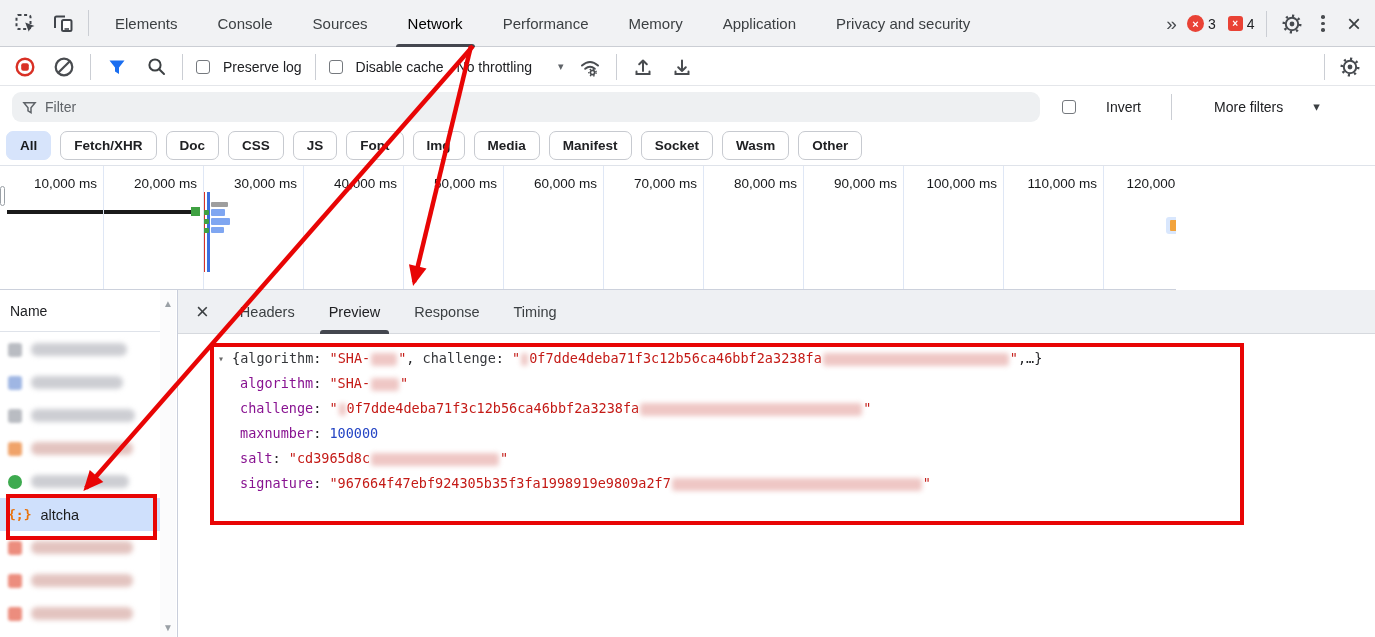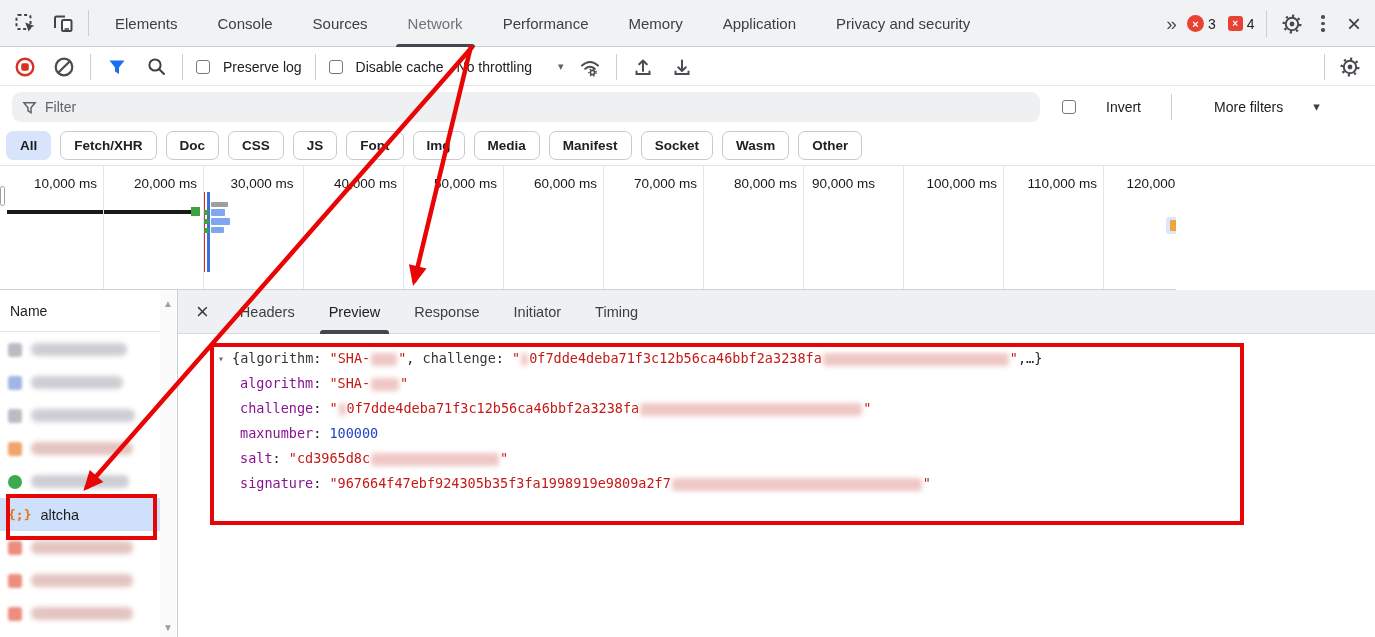--- a/index.html
+++ b/index.html
@@ -9,21 +9,21 @@
 
   
   .tabbar { position:absolute; left:0; top:0; width:1375px; height:47px;
     background:#f1f2f4; border-bottom:1px solid #cbced4; display:flex; align-items:center; }
   .tb-icons { display:flex; align-items:center; gap:12px; padding:0 12px 0 12px; }
   .icon-btn { width:26px; height:26px; display:flex; align-items:center; justify-content:center; cursor:pointer; }
   .vsep { width:1px; height:26px; background:#cbced4; }
   .tabs { display:flex; height:47px; margin-left:6px; }
   .tab { position:relative; display:flex; align-items:center; padding:0 20px; font-size:15px;
     color:#3c4043; cursor:pointer; white-space:nowrap; }
-  .tab.active { color:#737373; }
+  .tab.active { color:#000000; }
   .tab.active::after { content:""; position:absolute; left:8px; right:8px; bottom:0; height:3px;
     background:#44474f; border-radius:3px 3px 0 0; }
   .tabbar-right { position:absolute; right:8px; top:0; height:47px; display:flex; align-items:center; gap:12px; }
   .badge-group { display:flex; align-items:center; gap:4px; font-size:14px; color:#202124; cursor:pointer; }
   .err-circle { width:17px; height:17px; border-radius:50%; background:#e94235; color:#fff;
     font-size:11px; font-weight:bold; display:flex; align-items:center; justify-content:center; }
   .iss-square { width:15px; height:15px; border-radius:3px; background:#e94235; color:#fff;
     font-size:10px; font-weight:bold; display:flex; align-items:center; justify-content:center; }
   .more-tabs { font-size:19px; color:#494c50; cursor:pointer; letter-spacing:-2px; }
   .kebab { display:flex; flex-direction:column; gap:3px; padding:4px; cursor:pointer; }
@@ -297,33 +297,33 @@
     <div class="ov-bar" style="left:1183px;top:37px;width:16px;height:5px;background:#9e9e9e;"></div>
     <div class="ov-selbg" style="left:1166px;top:51px;width:43px;height:17px;"></div>
     <div class="ov-bar" style="left:1170px;top:54px;width:9px;height:11px;background:#f2a33c;"></div>
     <div class="ov-bar" style="left:1180px;top:54px;width:9px;height:11px;background:#34a853;"></div>
     <div class="ov-bar" style="left:1193px;top:58px;width:13px;height:4px;background:#4e86e8;"></div>
   <div class="gridline" style="left: 103px;"></div>
       <div class="tick-label" style="left: 5px;">10,000 ms</div>
       <div class="gridline" style="left: 203px;"></div>
       <div class="tick-label" style="left: 105px;">20,000 ms</div>
       <div class="gridline" style="left: 303px;"></div>
-      <div class="tick-label" style="left: 216px; text-align: center;">30,000 ms</div>
+      <div class="tick-label" style="left: 205px;">30,000 ms</div>
       <div class="gridline" style="left: 403px;"></div>
       <div class="tick-label" style="left: 305px;">40,000 ms</div>
       <div class="gridline" style="left: 503px;"></div>
       <div class="tick-label" style="left: 405px;">50,000 ms</div>
       <div class="gridline" style="left: 603px;"></div>
       <div class="tick-label" style="left: 505px;">60,000 ms</div>
       <div class="gridline" style="left: 703px;"></div>
       <div class="tick-label" style="left: 605px;">70,000 ms</div>
       <div class="gridline" style="left: 803px;"></div>
       <div class="tick-label" style="left: 705px; padding-left: 24px;">80,000 ms</div>
       <div class="gridline" style="left: 903px;"></div>
-      <div class="tick-label" style="left: 783px;">90,000 ms</div>
+      <div class="tick-label" style="left: 805px;">90,000 ms</div>
       <div class="gridline" style="left: 1003px;"></div>
       <div class="tick-label" style="left: 905px;">100,000 ms</div>
       <div class="gridline" style="left: 1103px;"></div>
       <div class="tick-label" style="left: 1005px;">110,000 ms</div>
       <div class="gridline" style="left: 1203px;"></div>
       <div class="tick-label" style="left: 1105px;">120,000 ms</div>
       <div class="gridline" style="left: 1303px;"></div>
       <div class="tick-label" style="left: 1205px;">130,000 ms</div>
       <div class="tick-label" style="left: 1305px;">140,000 ms</div>
     </div>
@@ -378,21 +378,20 @@
       </div>
     </div>
 
     <div class="detail">
       <div class="detail-tabstrip">
         <span class="detail-close">×</span>
         <div style="display:flex;" id="detail-tabs">
             <div class="dtab">Headers</div>
             <div class="dtab active">Preview</div>
             <div class="dtab">Response</div>
-            <div class="dtab">Initiator</div>
             <div class="dtab">Timing</div>
           </div>
       </div>
       <div class="detail-content">
         <div class="json-tree" id="json-tree">
             <div class="jline summary"><span class="jcaret">▾</span><span class="tk-p">{</span><span class="tk-sk">algorithm</span><span class="tk-p">: </span><span class="tk-s">"SHA-</span><span class="jblur" style="width: 26px;"></span><span class="tk-s">"</span><span class="tk-p">, </span><span class="tk-sk">challenge</span><span class="tk-p">: </span><span class="tk-s">"</span><span class="jblur" style="width: 7px;"></span><span class="tk-s">0f7dde4deba71f3c12b56ca46bbf2a3238fa</span><span class="jblur" style="width: 186px;"></span><span class="tk-s">"</span><span class="tk-p">,…}</span></div>
             <div class="jline"><span class="tk-k">algorithm</span><span class="tk-p">: </span><span class="tk-s">"SHA-</span><span class="jblur" style="width: 28px;"></span><span class="tk-s">"</span></div>
             <div class="jline"><span class="tk-k">challenge</span><span class="tk-p">: </span><span class="tk-s">"</span><span class="jblur" style="width: 7px;"></span><span class="tk-s">0f7dde4deba71f3c12b56ca46bbf2a3238fa</span><span class="jblur" style="width: 222px;"></span><span class="tk-s">"</span></div>
             <div class="jline"><span class="tk-k">maxnumber</span><span class="tk-p">: </span><span class="tk-n">100000</span></div>
             <div class="jline"><span class="tk-k">salt</span><span class="tk-p">: </span><span class="tk-s">"cd3965d8c</span><span class="jblur" style="width: 128px;"></span><span class="tk-s">"</span></div>

